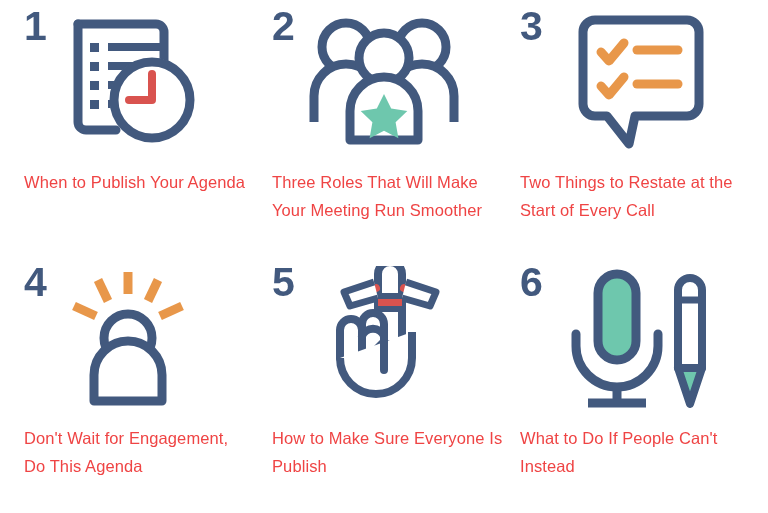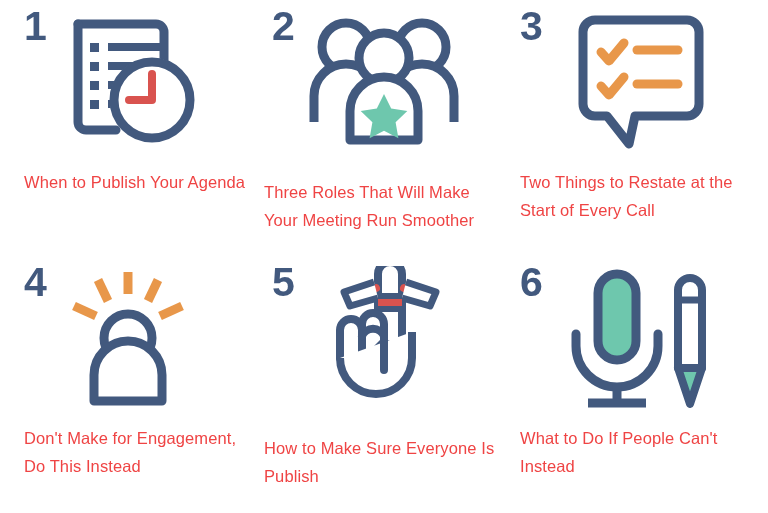--- a/index.html
+++ b/index.html
@@ -56,21 +56,21 @@
     top: 168px;
     width: 226px;
     font-size: 16.5px;
     font-weight: 400;
     line-height: 28px;
     color: #ef4444;
     letter-spacing: 0.1px;
   }
   
   .card.col2 .num { left: 16px; }
-  .card.col2 .caption { left: 8px; width: 232px; margin-top: 10px; }
+  .card.col2 .caption { left: 16px; width: 232px; }
   .card.col3 .num { left: 8px; }
   .card.col3 .caption { left: 8px; width: 236px; }
   .card.row2 .caption { top: 168px; }
 </style>
 </head>
 <body>
 
 <div class="infographic">
 
   <div class="card col1 row1">
@@ -148,21 +148,21 @@
         <line x1="40" y1="14" x2="50" y2="35" stroke="#e8974a" stroke-width="9" stroke-linecap="butt"></line>
         <line x1="100" y1="14" x2="90" y2="35" stroke="#e8974a" stroke-width="9" stroke-linecap="butt"></line>
         <line x1="16" y1="40" x2="38" y2="50" stroke="#e8974a" stroke-width="9" stroke-linecap="butt"></line>
         <line x1="124" y1="40" x2="102" y2="50" stroke="#e8974a" stroke-width="9" stroke-linecap="butt"></line>
 
         <circle cx="70" cy="72" r="24" fill="#ffffff" stroke="#42597e" stroke-width="9"></circle>
 
         <path d="M36 135 v-26 a34 34 0 0 1 68 0 v26 z" fill="#ffffff" stroke="#42597e" stroke-width="9" stroke-linejoin="round"></path>
       </svg>
     </div>
-    <div class="caption">Don't Make for Engagement, Do This Instead</div>
+    <div class="caption">Don't Wait for Engagement, Do This Agenda</div>
   </div>
 
   <div class="card col2 row2">
     <div class="num">5</div>
     <div class="icon-wrap">
       <svg width="140" height="146" viewBox="0 0 140 146">
 
         <path d="M64 8 a12 12 0 0 1 24 0 v70 h-24 z" fill="#ffffff" stroke="#42597e" stroke-width="8" stroke-linejoin="round"></path>
 
         <path d="M62 22 L34 32" fill="none" stroke="#d9534f" stroke-width="8" stroke-linecap="round"></path>

